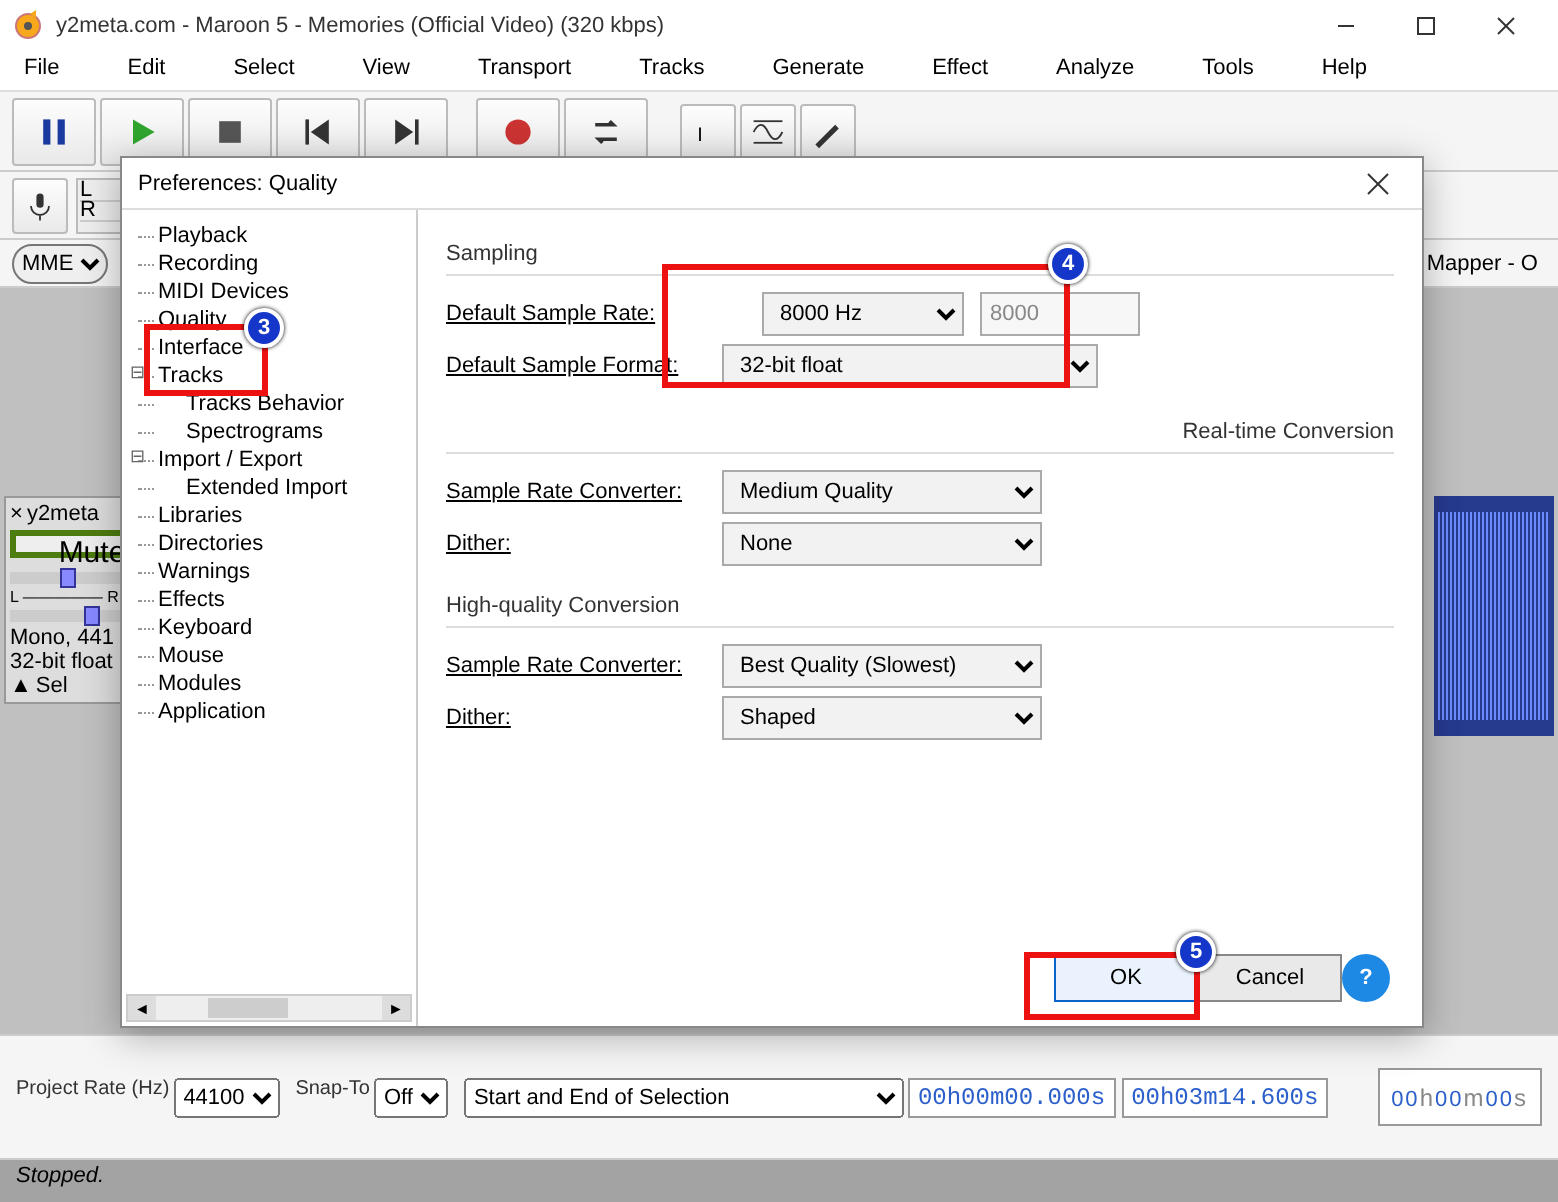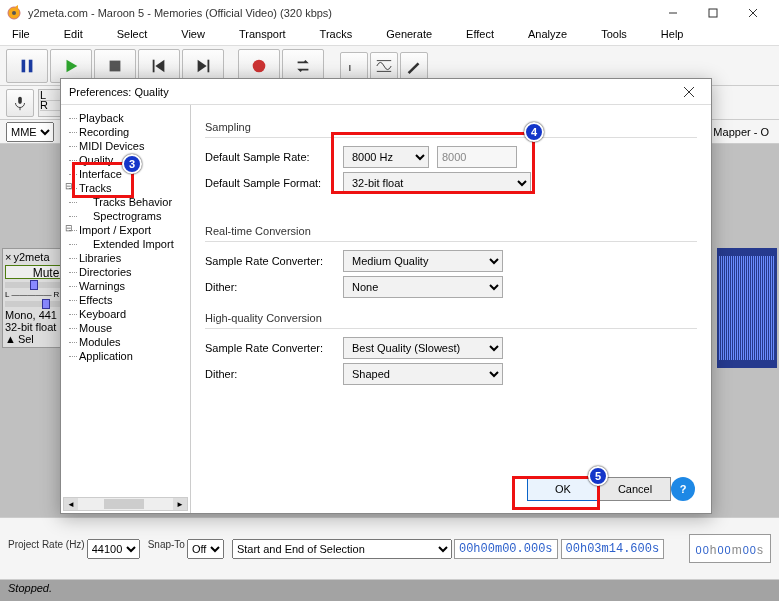--- a/index.html
+++ b/index.html
@@ -18,59 +18,59 @@
 .toolbar { height: 40px; background: #f5f5f5; display: flex; align-items: center; padding: 2px 6px; gap: 2px; border-bottom: 1px solid #ccc; }
 .tbtn { width: 42px; height: 34px; border: 1px solid #bbb; background: linear-gradient(#fdfdfd,#e9e9e9); display: flex; align-items: center; justify-content: center; border-radius: 2px; }
 .tbtn.small { width: 28px; height: 28px; }
 .tbtn svg { width: 18px; height: 18px; }
 
 .secondbar { height: 34px; background: #f5f5f5; display: flex; align-items: center; padding: 2px 6px; gap: 4px; border-bottom: 1px solid #ccc; }
 .meter { width: 44px; height: 28px; border: 1px solid #bbb; background: #eee; display:flex; flex-direction:column; font-size:8px; padding:1px;}
 .meter div{height:10px; border-bottom:1px solid #ccc; display:flex; align-items:center;}
 
 .hostrow { height: 24px; background: #f5f5f5; display:flex; align-items:center; padding:0 6px; gap:6px; border-bottom:1px solid #ccc;}
-.hostrow select { height:20px; font-size:11px; }
+.hostrow select { height:20px; font-size:11px;border-radius:10px; }
 
 .track-area { position: absolute; left:0; right:0; top: 144px; bottom: 84px; background:#c0c0c0; }
 .track-panel { position:absolute; left:2px; top:104px; width:88px; background:#ddd; border:1px solid #999; padding:2px; font-size:10px;}
-.track-panel button{width:100%; font-size:12px; margin:1px 0; height:14px; background:#eee; border:1px solid #4d7c0f;}
+.track-panel button{width:100%; font-size:15px; margin:1px 0; height:14px; background:#eee; border:3px solid #4d7c0f;}
 .wave { position:absolute; right:2px; top:104px; width:60px; height:120px; background:#263a8e; overflow:hidden;}
 .wave::before{content:""; position:absolute; inset:8px 2px; background:repeating-linear-gradient(90deg,#6a8cff 0 1px,transparent 1px 2px);}
 
 .bottombar { position:absolute; left:0; right:0; bottom:22px; height:62px; background:#f5f5f5; border-top:1px solid #ccc; display:flex; align-items:center; padding:4px 8px; gap:8px;}
 .bbox { display:flex; flex-direction:row; gap:2px;}
 .bbox label{font-size:10px; color:#333;}
 .bbox select,.bbox input{height:20px; font-size:11px;}
 .timecode{font-family:"Courier New",monospace; font-size:20px; color:#2b5fcb; background:#fff; border:1px solid #999; padding:2px 6px; letter-spacing:1px;}
 .timecode .u{font-size:12px; color:#888;}
 .seltime{font-family:"Courier New",monospace; font-size:12px; color:#2b5fcb; background:#fff; border:1px solid #999; padding:2px 4px;}
 
 .statusbar { position:absolute; left:0; right:0; bottom:0; height:22px; background:#a3a3a3; border-top:1px solid #ccc; padding:2px 8px; display:flex; align-items:flex-start;font-style:italic;}
 
 
 .dialog { position:absolute; left:60px; top:78px; width:652px; height:436px; background:#fff; border:1px solid #888; box-shadow:0 4px 18px rgba(0,0,0,.3); display:flex; flex-direction:column; }
 .dlg-title { height:26px; display:flex; align-items:center; padding:0 8px; border-bottom:1px solid #ddd;}
 .dlg-title span{flex:1;}
 .dlg-close{width:28px; height:22px; display:flex;align-items:center;justify-content:center;}
 .dlg-body { flex:1; display:flex; overflow:hidden;}
-.tree { width:130px; border-right:1px solid #ccc; padding:6px 4px; overflow-y:auto; position:relative;}
+.tree { width:148px; border-right:1px solid #ccc; padding:6px 4px; overflow-y:auto; position:relative;}
 .tree-item { padding:1px 2px 1px 14px; white-space:nowrap; position:relative; color:#000;}
 .tree-item.child{padding-left:28px;}
 .tree-item::before{content:""; position:absolute; left:4px; top:50%; width:8px; border-top:1px dotted #999;}
 .tree-item.exp::after{content:"⊟"; position:absolute; left:0; top:0; font-size:9px; color:#666;}
 .tree-scroll{position:absolute; bottom:2px; left:2px; right:2px; height:14px; background:#eee; border:1px solid #ccc;}
 .tree-scroll .thumb{position:absolute; left:40px; width:40px; top:1px; bottom:1px; background:#cdcdcd;}
 .tree-scroll .arr{position:absolute; top:0; bottom:0; width:14px; background:#ddd; display:flex;align-items:center;justify-content:center;font-size:8px;}
 .tree-scroll .arr.l{left:0;} .tree-scroll .arr.r{right:0;}
 
 .pane { flex:1; padding:10px 14px; overflow:auto; position:relative;}
 .group-title{color:#333; margin:6px 0 4px; font-size:11px;}
 .hr{height:1px; background:#ddd; margin:4px 0 8px;}
 .row{display:flex; align-items:center; gap:8px; margin:4px 0;}
-.row label{width:130px; text-align:left;}
+.row label{width:130px; text-align:left;text-decoration:underline;}
 .row select,.row input{height:22px; border:1px solid #aaa; background:#f2f2f2; padding:0 4px; font-size:11px;}
 .row select{width:160px;}
 .row input{width:80px; background:#f7f7f7; color:#888;}
 
 .dlg-buttons{position:absolute; right:16px; bottom:12px; display:flex; align-items:center;}
 .btn{width:72px; height:24px; border:1px solid #888; background:#e9e9e9; font-size:11px;}
 .btn.ok{border:1px solid #0a64c8; background:#eaf3fd;}
 .helpbtn{width:24px;height:24px;border-radius:50%;background:#1e88e5;color:#fff;display:flex;align-items:center;justify-content:center;font-weight:bold;}
 
 
@@ -296,29 +296,29 @@
           <div class="arr l">◄</div>
           <div class="thumb"></div>
           <div class="arr r">►</div>
         </div>
     </div>
     <div class="pane">
       <div class="group-title">Sampling</div>
       <div class="hr"></div>
       <div class="row">
         <label>Default Sample Rate:</label>
-        <select style="width:86px;"><option>8000 Hz</option></select>
+        <select style="width:101px;margin-left:20px;"><option>8000 Hz</option></select>
         <input readonly="" value="8000" style="">
       </div>
       <div class="row">
         <label>Default Sample Format:</label>
         <select style="width:188px;"><option>32-bit float</option></select>
       </div>
 
-      <div class="group-title" style="margin-top:31px;">Real-time Conversion</div>
+      <div class="group-title" style="margin-top:16px;text-align:right;">Real-time Conversion</div>
       <div class="hr"></div>
       <div class="row">
         <label>Sample Rate Converter:</label>
         <select><option>Medium Quality</option></select>
       </div>
       <div class="row">
         <label>Dither:</label>
         <select><option>None</option></select>
       </div>
 

